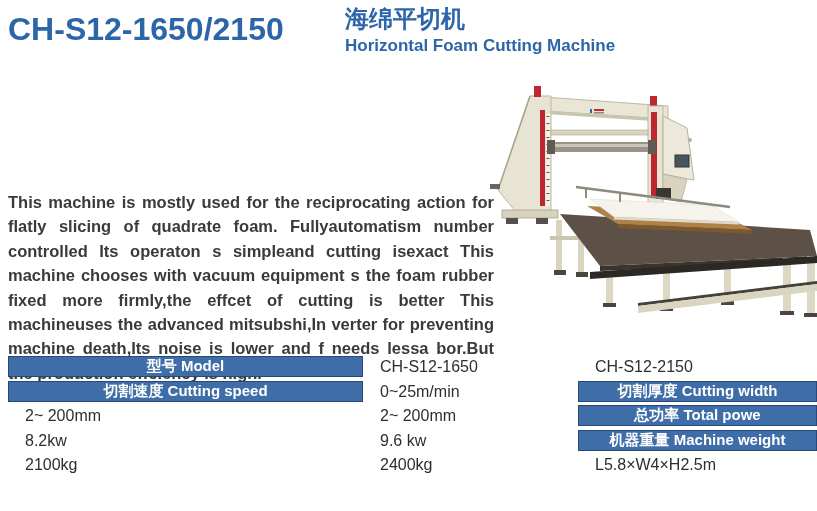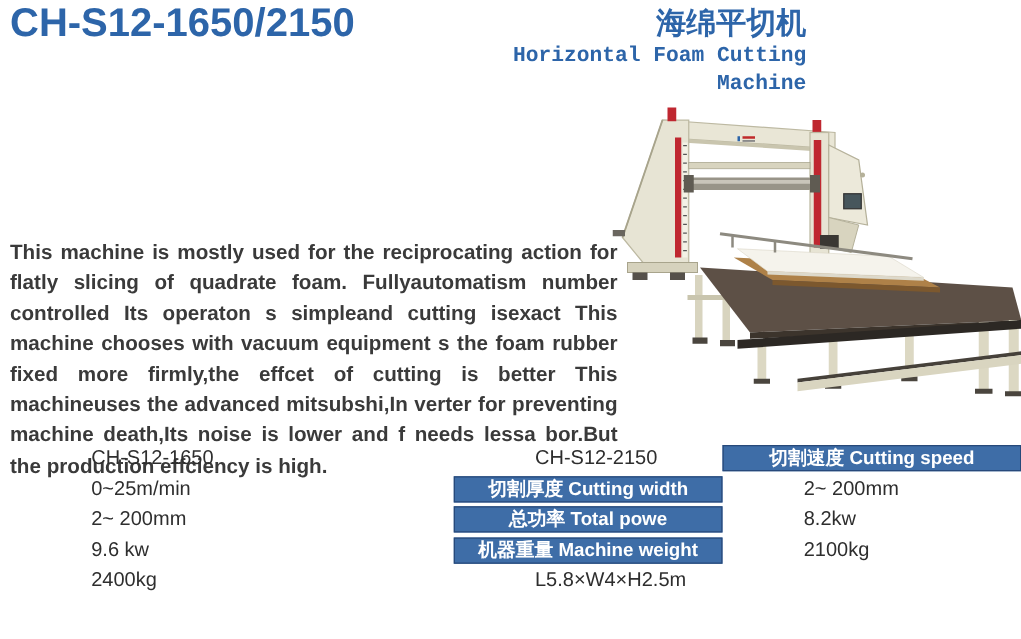--- a/index.html
+++ b/index.html
@@ -7,27 +7,27 @@
     --row-blue:#3e6da7;
     --row-border:#27497a;
     --body-text:#2f2f2f;
   }
   *{margin:0;padding:0;box-sizing:border-box;}
   html,body{background:#ffffff;}
   body{font-family:"Liberation Sans","DejaVu Sans",sans-serif;}
   .page{position:relative;width:817px;height:511px;background:#fff;overflow:hidden;}
 
   .model-title{
-    position:absolute;left:8px;top:0;
+    position:absolute;left:8px;top:11px;
     font-size:32px;font-weight:bold;color:var(--accent);
     letter-spacing:0px;white-space:nowrap;
   }
-  .subtitle{position:absolute;left:345px;top:5px;width:300px;color:var(--accent);text-align:right;}
+  .subtitle{position:absolute;left:345px;top:5px;width:300px;color:var(--accent);}
   .subtitle .zh{font-size:24px;font-weight:bold;line-height:28px;}
-  .subtitle .en{font-size:17px;font-weight:bold;line-height:22px;margin-top:2px;font-family:Liberation Mono, monospace;}
+  .subtitle .en{font-size:17px;font-weight:bold;line-height:22px;margin-top:2px;}
 
   .desc-zh{
     position:absolute;left:8px;top:66px;width:484px;
     font-size:17.5px;line-height:28.5px;color:#1c1c1c;
     text-align:justify;text-indent:2em;
   }
   .desc-en{
     position:absolute;left:8px;top:190px;width:486px;
     font-size:16.5px;line-height:24.4px;color:#3a3a3a;
     text-align:justify;
@@ -47,21 +47,20 @@
     background:var(--row-blue);
     border:1.6px solid var(--row-border);
     color:#ffffff;font-size:15px;font-weight:bold;
     display:flex;align-items:center;justify-content:center;
     white-space:nowrap;overflow:hidden;
   }
   .spec-value{
     color:#2e2e2e;font-size:16px;line-height:21px;
     padding-left:17px;display:flex;align-items:center;
     white-space:nowrap;
-    margin-left:48px;
   }
 </style>
 </head>
 <body>
 
 <div class="page">
 
   <div class="model-title">CH-S12-1650/2150</div>
 
   <div class="subtitle">
@@ -147,20 +146,21 @@
       <rect x="314" y="253" width="13" height="4" fill="#4a453e"></rect>
 
       <polygon points="100,212 327,196 327,203 100,219" fill="#2c2824"></polygon>
 
       <polygon points="148,243 327,221 327,224 148,246" fill="#46413a"></polygon>
       <polygon points="148,246 327,224 327,231 148,253" fill="#d9d5c0"></polygon>
     </g>
   </svg>
 
   <div class="spec-table">
+    <div class="spec-label">型号 Model</div>
     <div class="spec-value">CH-S12-1650</div>
     <div class="spec-value">CH-S12-2150</div>
 
     <div class="spec-label">切割速度 Cutting speed</div>
     <div class="spec-value">0~25m/min</div>
 
     <div class="spec-label">切割厚度 Cutting width</div>
     <div class="spec-value">2~ 200mm</div>
     <div class="spec-value">2~ 200mm</div>
 

